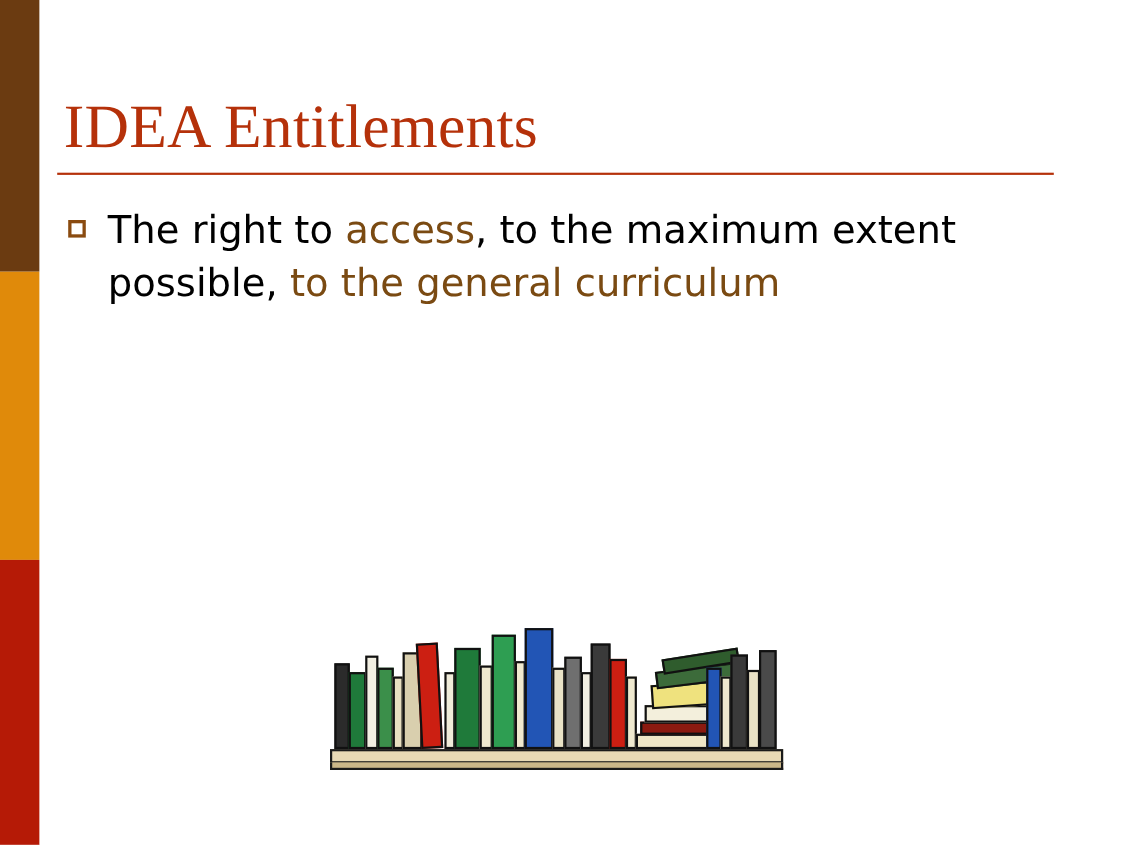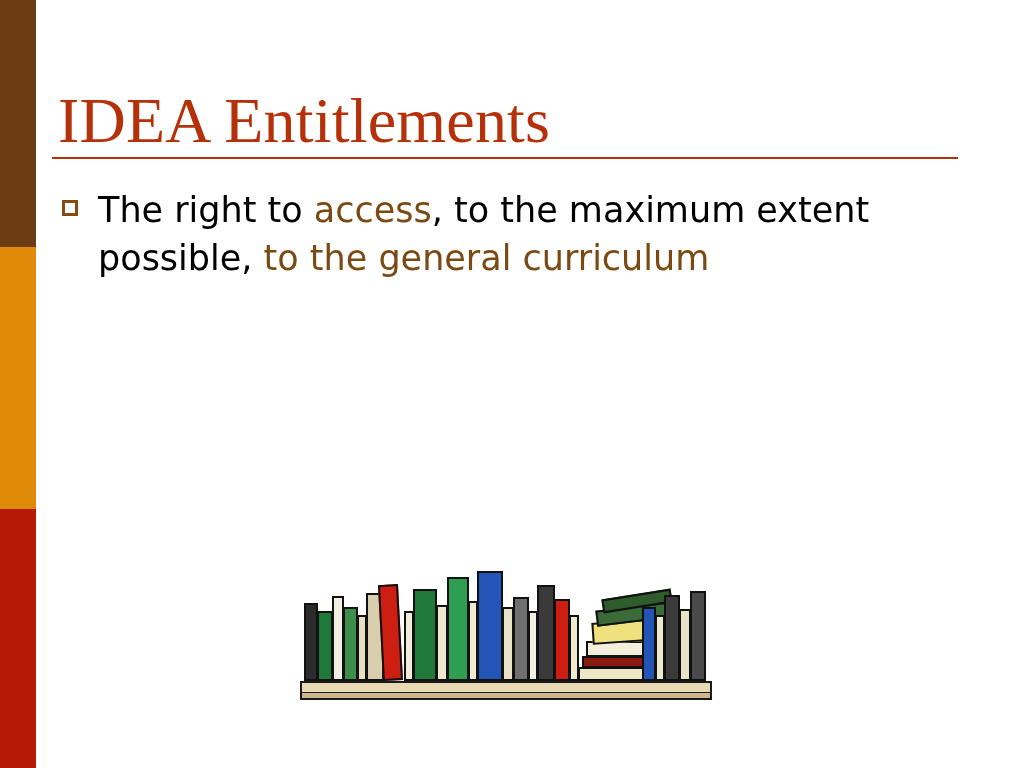--- a/index.html
+++ b/index.html
@@ -58,21 +58,21 @@
     width: 5px;
     height: 768px;
     background: #ffffff;
   }
 
   .title {
     position: absolute;
     left: 58px;
     top: 84px;
     font-family: "Liberation Serif", serif;
-    font-size: 64px;
+    font-size: 56px;
     color: #b5310a;
     letter-spacing: 0.2px;
     white-space: nowrap;
   }
   .title-rule {
     position: absolute;
     left: 52px;
     top: 157px;
     width: 906px;
     height: 2px;

